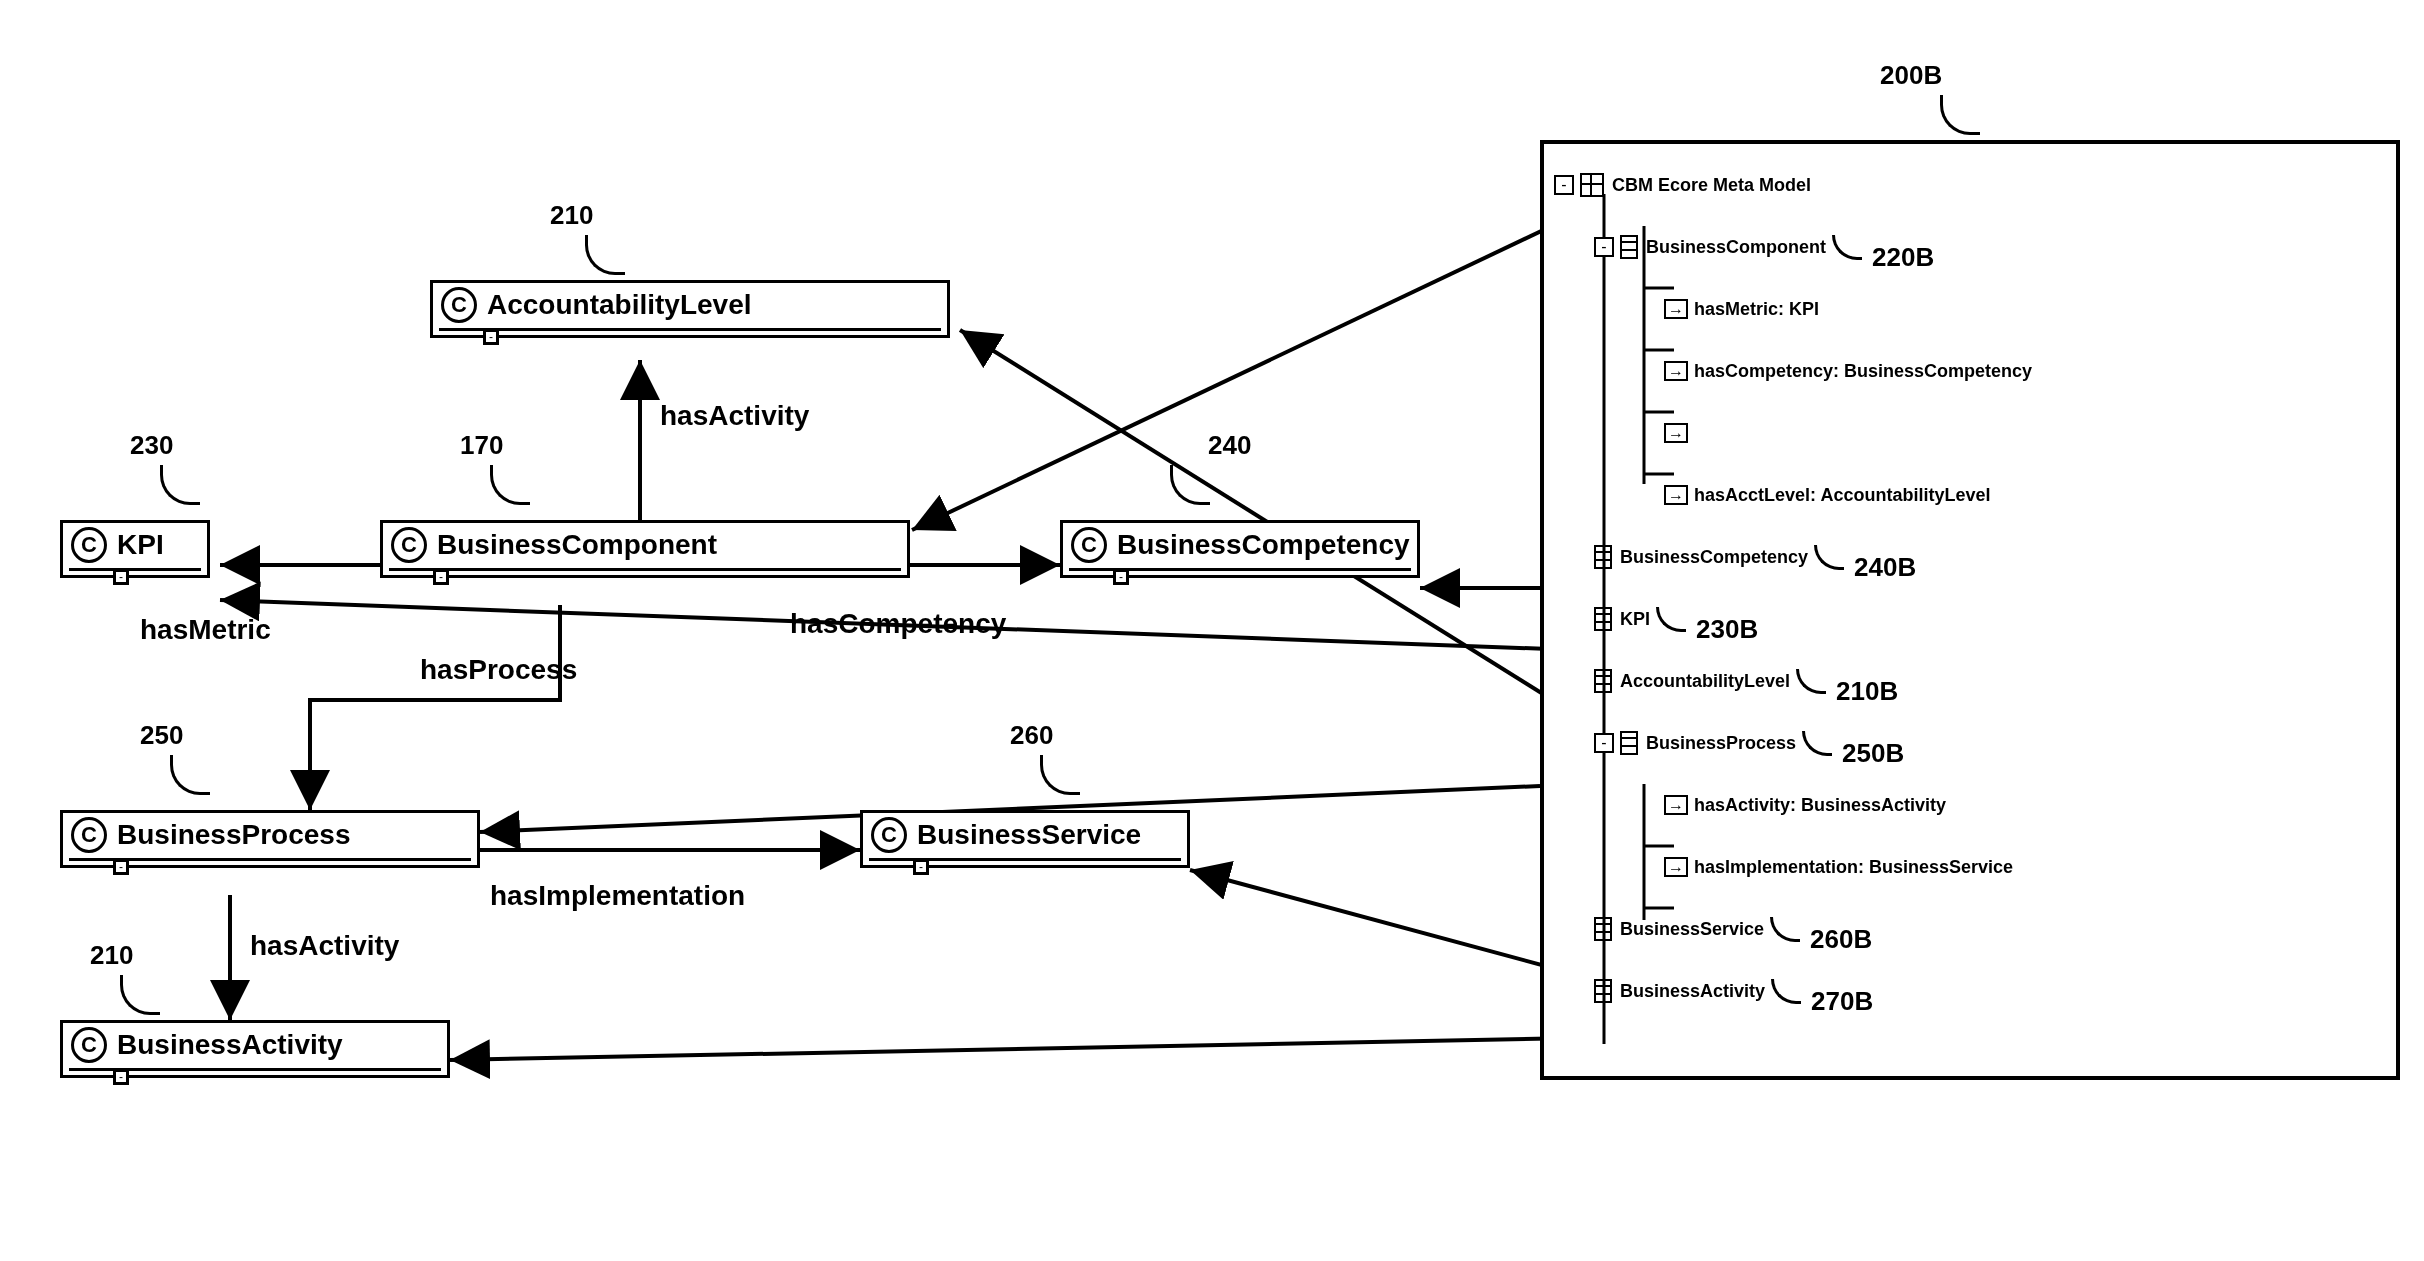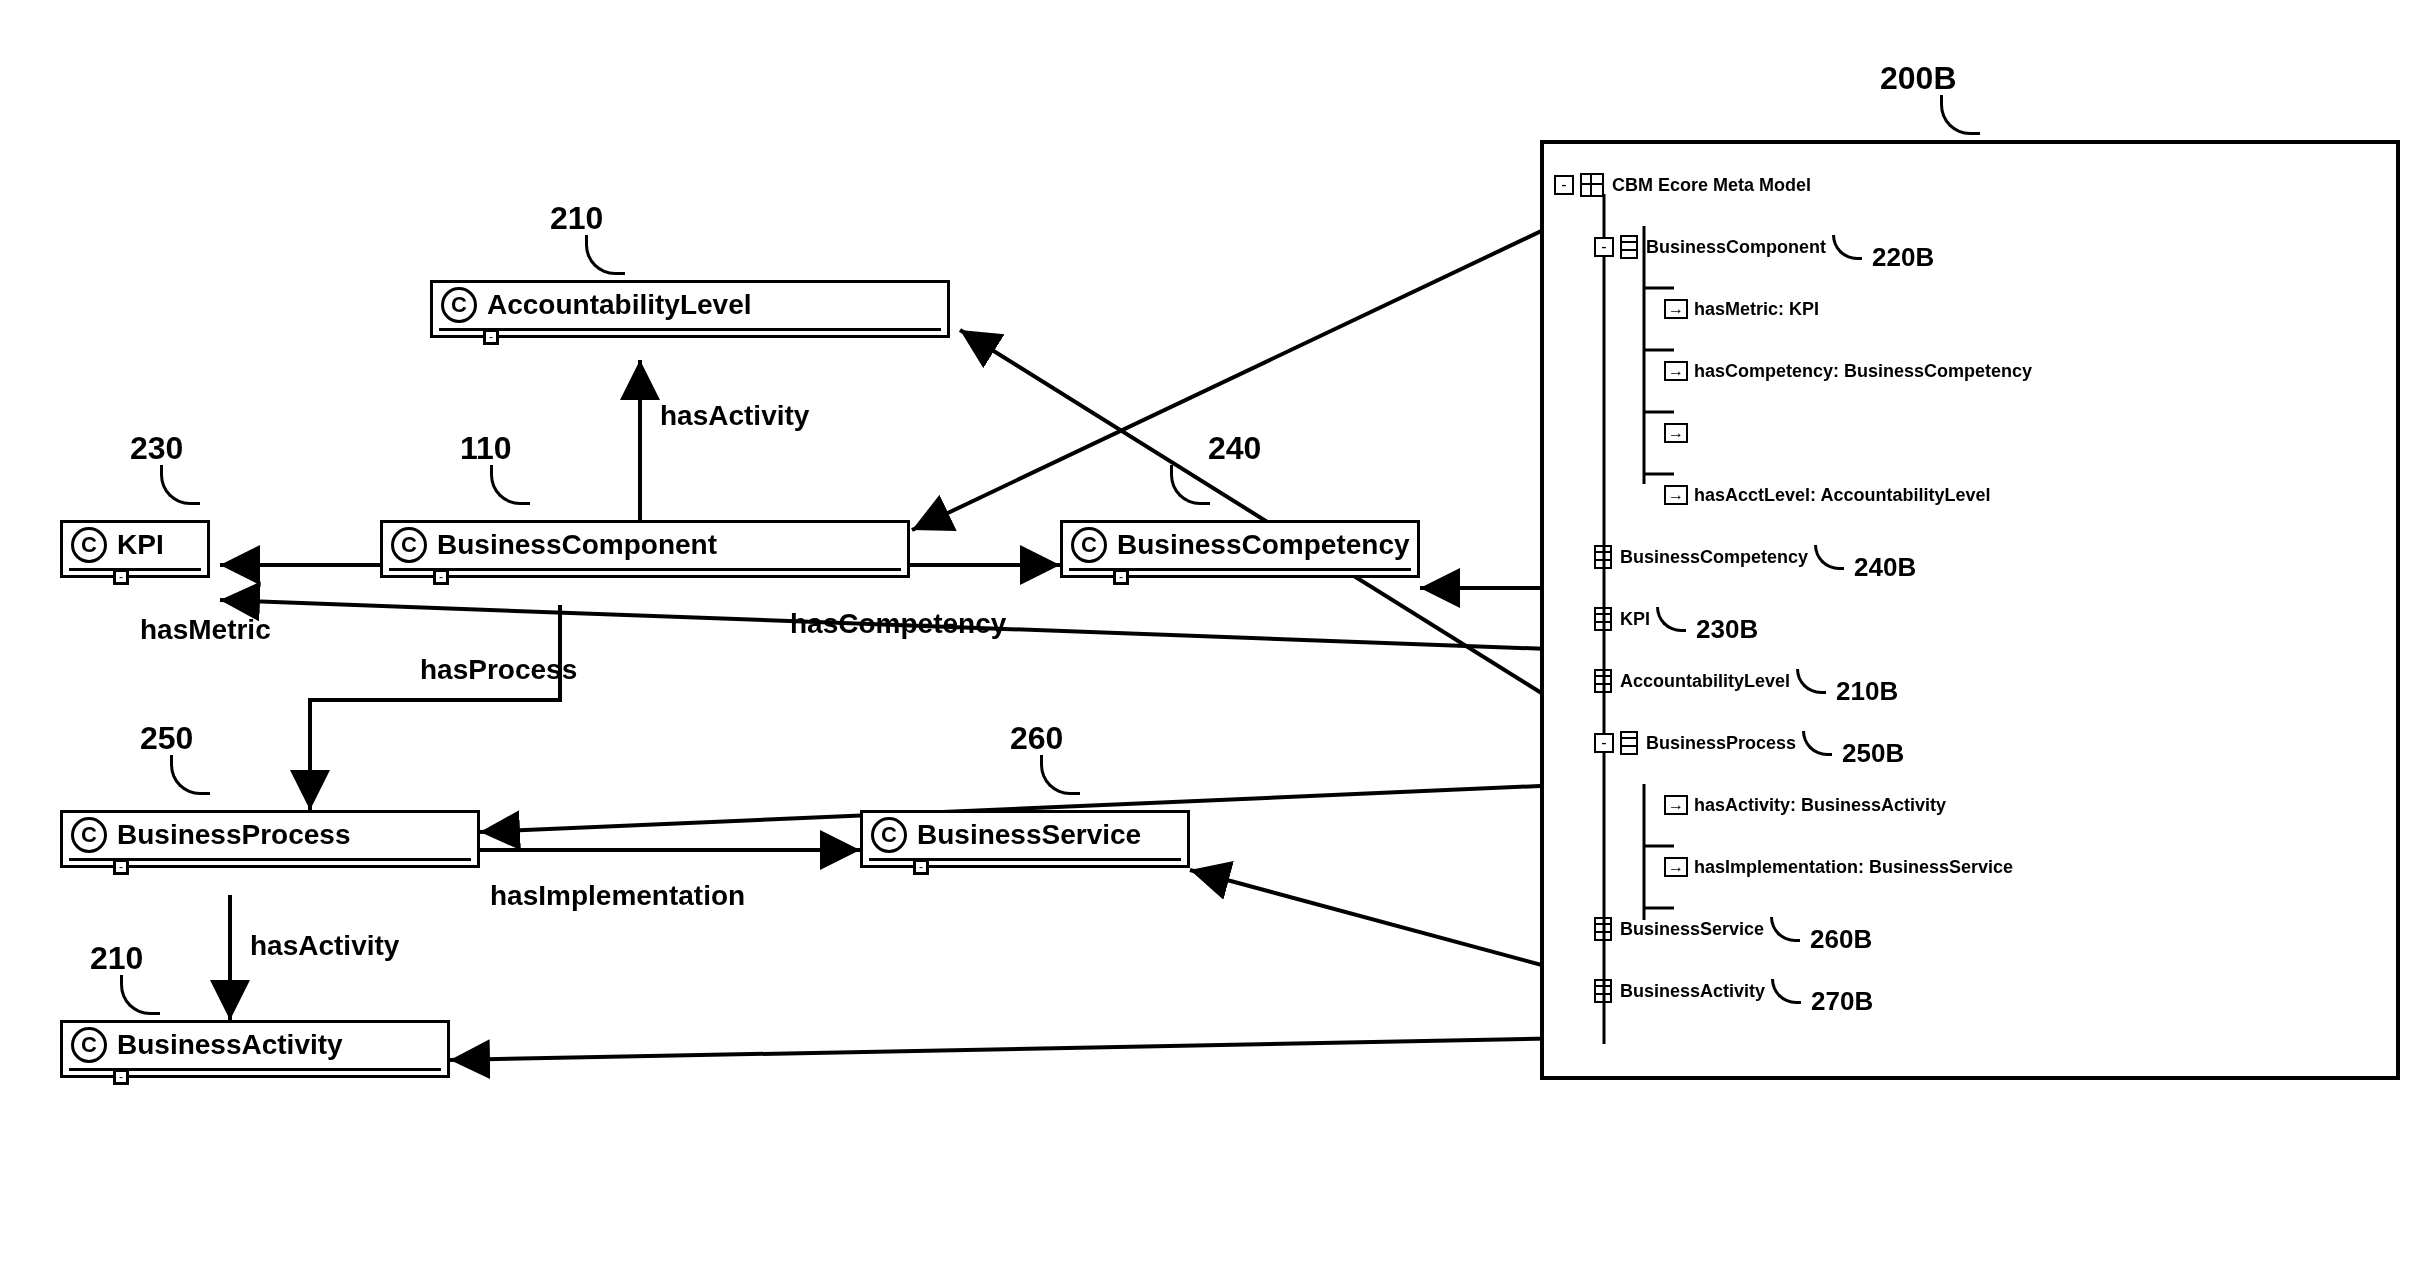--- a/index.html
+++ b/index.html
@@ -53,21 +53,21 @@
     border: 3px solid #000;
     background: #fff;
     display: flex;
     align-items: center;
     justify-content: center;
     font-size: 12px;
     line-height: 1;
   }
   .ref-num {
     position: absolute;
-    font-size: 32px;
+    font-size: 26px;
     font-weight: bold;
   }
   .edge-label {
     position: absolute;
     font-size: 28px;
     font-weight: bold;
     background: transparent;
   }
   .tree-panel {
     position: absolute;
@@ -213,21 +213,21 @@
 </div>
 <div class="ref-num" style="left:130px;top:430px;">230</div>
 <div class="ref-curve" style="left:160px;top:465px;"></div>
 
 <div class="class-box" style="left:380px;top:520px;width:530px;">
   <span class="circle">C</span>
   <span class="name">BusinessComponent</span>
   <div class="sep"></div>
     <div class="tab">-</div>
 </div>
-<div class="ref-num" style="left:460px;top:430px;">110</div>
+<div class="ref-num" style="left:460px;top:430px;">170</div>
 <div class="ref-curve" style="left:490px;top:465px;"></div>
 
 <div class="class-box" style="left:1060px;top:520px;width:360px;">
   <span class="circle">C</span>
   <span class="name">BusinessCompetency</span>
   <div class="sep"></div>
     <div class="tab">-</div>
 </div>
 <div class="ref-num" style="left:1208px;top:430px;">240</div>
 <div class="ref-curve" style="left:1170px;top:465px;"></div>

